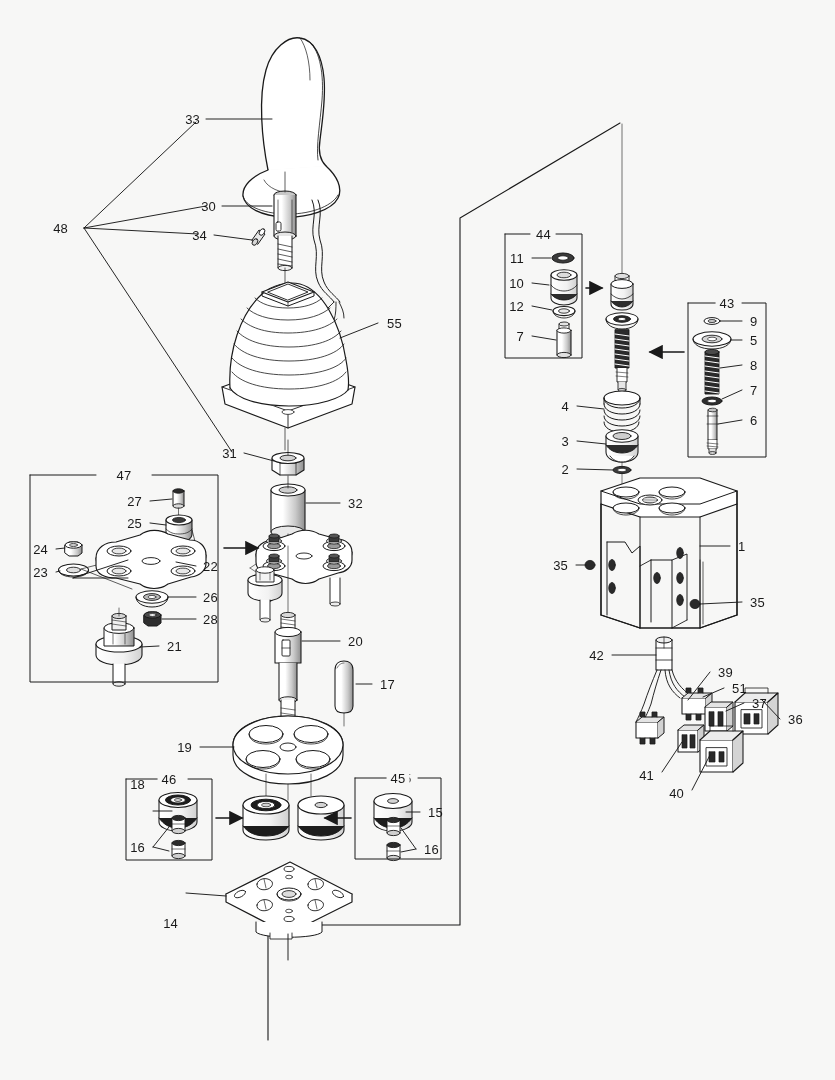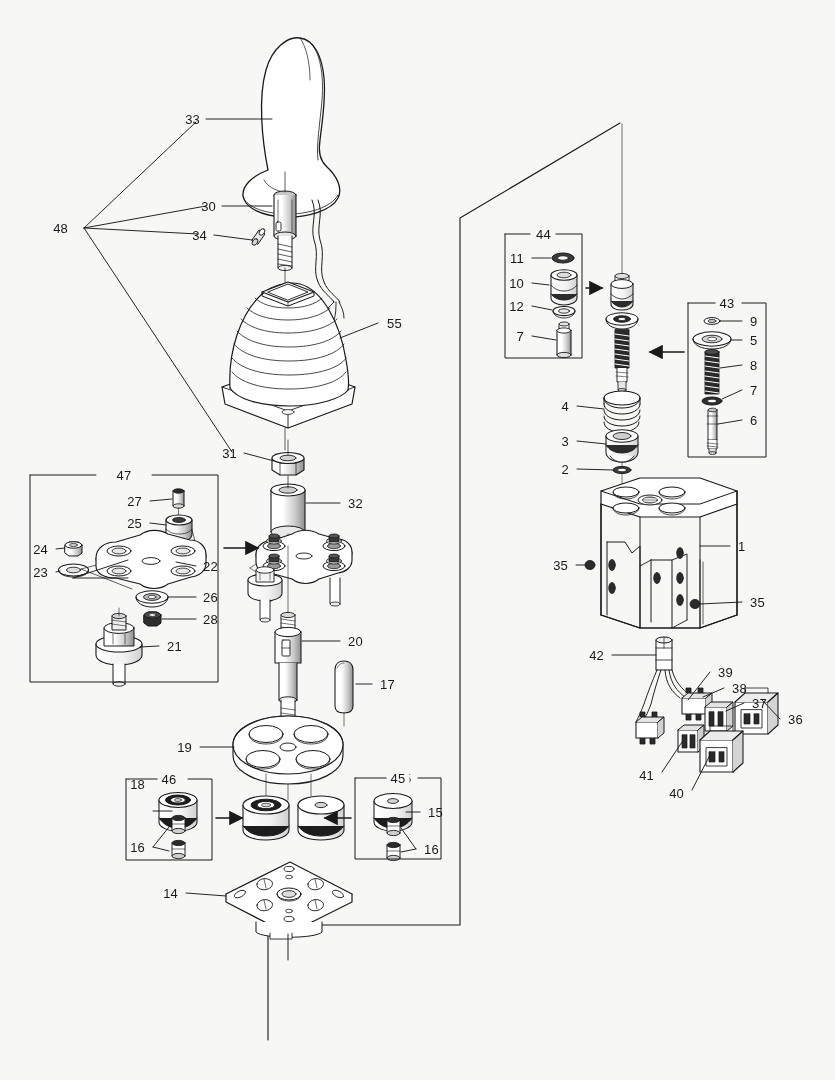--- a/index.html
+++ b/index.html
@@ -698,41 +698,41 @@
       <div class="lbl l" style="left: 167px; top: 646px;">21</div>
       <div class="lbl l" style="left: 348px; top: 641px;">20</div>
       <div class="lbl l" style="left: 380px; top: 684px;">17</div>
       <div class="lbl r" style="left: 192px; top: 747px;">19</div>
       <div class="lbl c" style="left: 173px; top: 778px;">46</div>
       <div class="lbl r" style="left: 145px; top: 784px;">18</div>
       <div class="lbl r" style="left: 145px; top: 847px;">16</div>
       <div class="lbl c" style="left: 404px; top: 778px;">45</div>
       <div class="lbl l" style="left: 428px; top: 812px;">15</div>
       <div class="lbl l" style="left: 424px; top: 849px;">16</div>
-      <div class="lbl r" style="left: 178px; top: 893px;">14</div>
+      <div class="lbl r" style="left: 178px; top: 923px;">14</div>
       <div class="lbl c" style="left: 543px; top: 234px;">44</div>
       <div class="lbl r" style="left: 524px; top: 258px;">11</div>
       <div class="lbl r" style="left: 524px; top: 283px;">10</div>
       <div class="lbl r" style="left: 524px; top: 306px;">12</div>
       <div class="lbl r" style="left: 524px; top: 336px;">7</div>
       <div class="lbl c" style="left: 730px; top: 303px;">43</div>
       <div class="lbl l" style="left: 750px; top: 321px;">9</div>
       <div class="lbl l" style="left: 750px; top: 340px;">5</div>
       <div class="lbl l" style="left: 750px; top: 365px;">8</div>
       <div class="lbl l" style="left: 750px; top: 390px;">7</div>
       <div class="lbl l" style="left: 750px; top: 420px;">6</div>
       <div class="lbl r" style="left: 569px; top: 406px;">4</div>
       <div class="lbl r" style="left: 569px; top: 441px;">3</div>
       <div class="lbl r" style="left: 569px; top: 469px;">2</div>
       <div class="lbl l" style="left: 738px; top: 546px;">1</div>
       <div class="lbl r" style="left: 568px; top: 565px;">35</div>
       <div class="lbl l" style="left: 750px; top: 602px;">35</div>
       <div class="lbl r" style="left: 604px; top: 655px;">42</div>
       <div class="lbl l" style="left: 718px; top: 672px;">39</div>
-      <div class="lbl l" style="left: 732px; top: 688px;">38</div>
+      <div class="lbl l" style="left: 732px; top: 688px;">51</div>
       <div class="lbl l" style="left: 752px; top: 703px;">37</div>
       <div class="lbl l" style="left: 788px; top: 719px;">36</div>
       <div class="lbl r" style="left: 654px; top: 775px;">41</div>
       <div class="lbl r" style="left: 684px; top: 793px;">40</div>
     </div>
 <div id="boxlabels">
       <div class="lbl c" style="left: 124px; top: 475px; background: rgb(247, 247, 246); padding: 0px 4px;">47</div>
       <div class="lbl c" style="left: 169px; top: 779px; background: rgb(247, 247, 246); padding: 0px 4px;">46</div>
       <div class="lbl c" style="left: 398px; top: 778px; background: rgb(247, 247, 246); padding: 0px 4px;">45</div>
       <div class="lbl c" style="left: 543.5px; top: 234px; background: rgb(247, 247, 246); padding: 0px 4px;">44</div>

